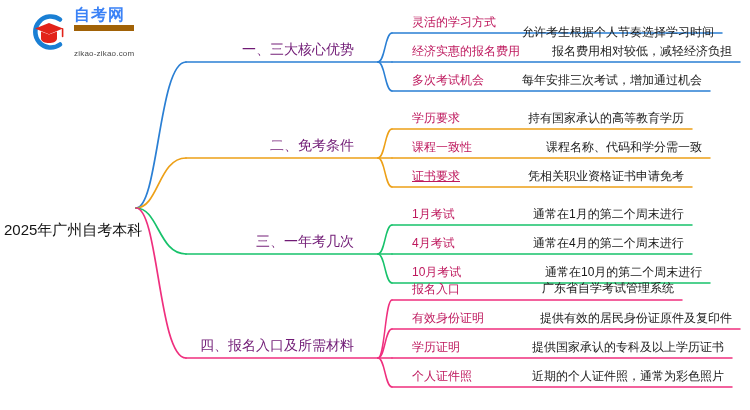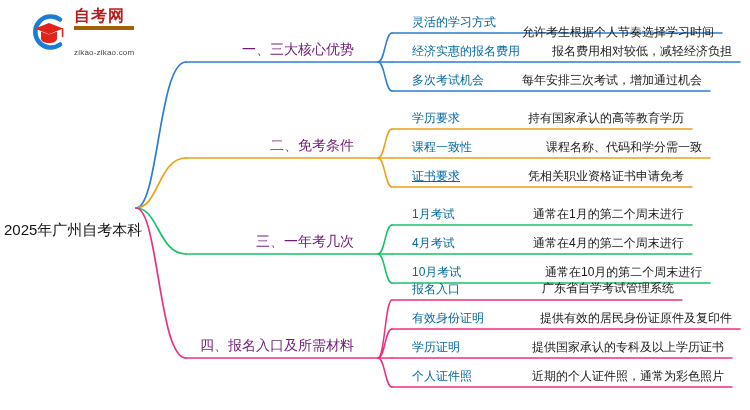--- a/index.html
+++ b/index.html
@@ -48,24 +48,24 @@
   .logo-text {
     margin-left: 4px;
     display: flex;
     flex-direction: column;
     justify-content: center;
     line-height: 1;
   }
   .logo-cn {
     font-size: 16px;
     font-weight: bold;
-    color: #b91c1c;
+    color: #3b82f6;
     letter-spacing: 1px;
     padding-bottom: 2px;
-    border-bottom: 4px solid #a16207;
+    border-bottom: 6px solid #a16207;
   }
   .logo-url {
     font-size: 8px;
     color: #4a4a4a;
     letter-spacing: 0.2px;
     padding-top: 19px;
   }
   
   .node {
     position: absolute;
@@ -79,21 +79,21 @@
     left: 4px;
     top: 199px;
     margin-top: 23px;
   }
   .branch-node {
     font-size: 14px;
     color: #701a75;
   }
   .leaf-key {
     font-size: 12px;
-    color: #0369a1;
+    color: #be185d;
   }
   .leaf-val {
     font-size: 12px;
     color: #1a1a1a;
   }
 </style>
 </head>
 <body>
 
 <div id="mindmap">

